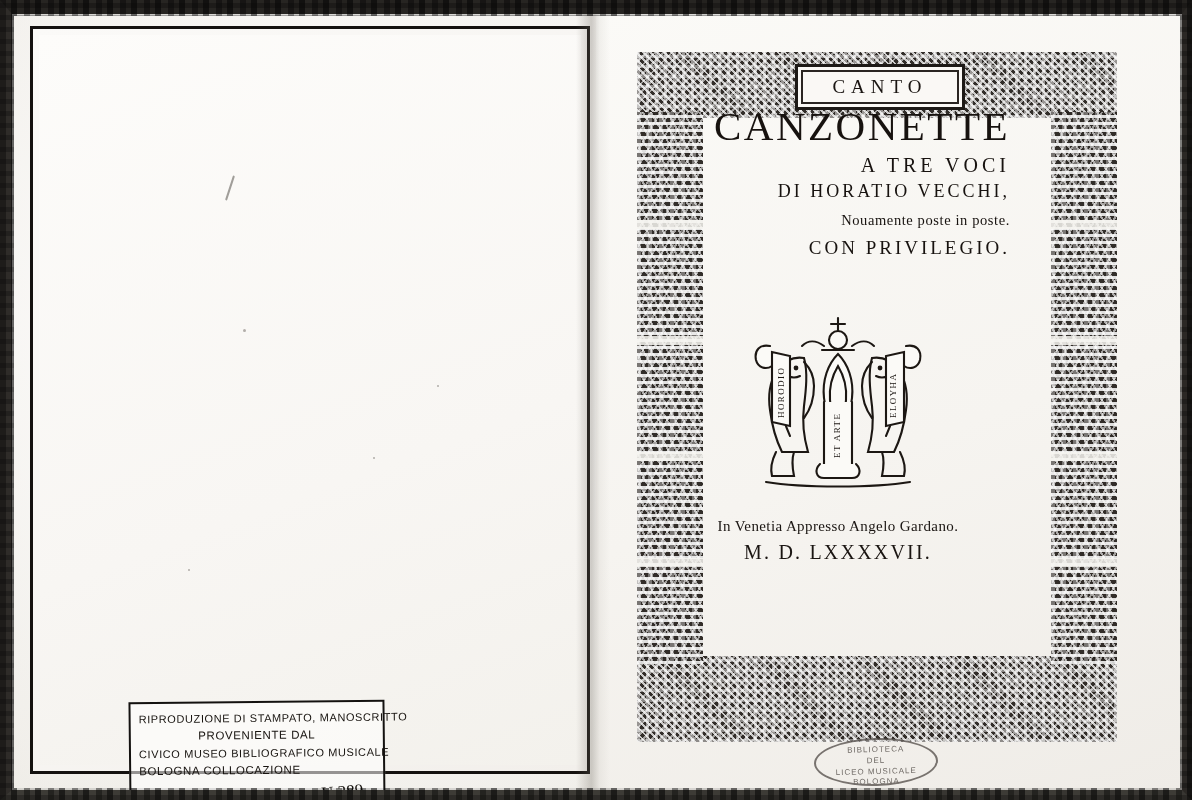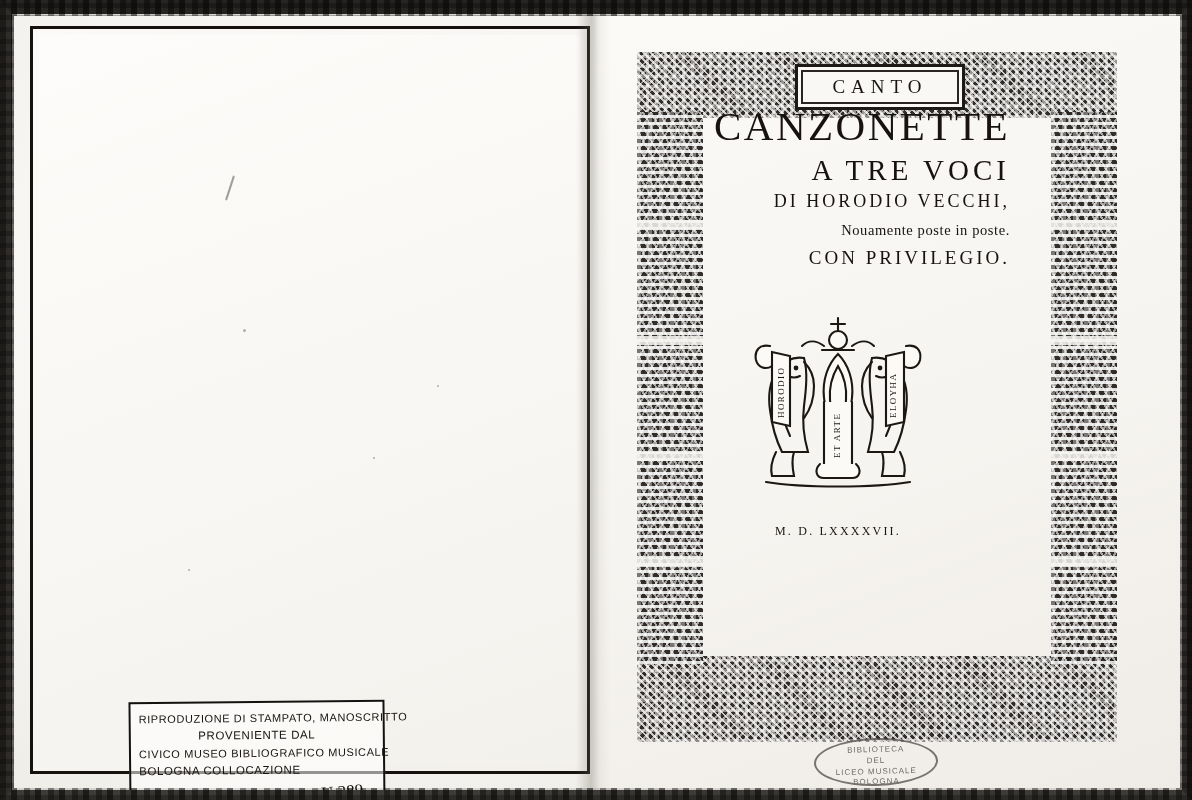--- a/index.html
+++ b/index.html
@@ -152,21 +152,21 @@
     text-align: right;
     color: #17120f;
   }
   .t-main {
     font-size: 41px;
     letter-spacing: 2.5px;
     line-height: 1.05;
     margin: 0 0 6px 0;
     font-weight: normal;
   }
-  .t-sub1 { font-size: 29px; letter-spacing: 4px; margin: 2px 0 4px; }
+  .t-sub1 { font-size: 20px; letter-spacing: 4px; margin: 2px 0 4px; }
   .t-sub2 { font-size: 18px; letter-spacing: 3px; margin: 2px 0 6px; }
   .t-sub3 { font-size: 14.5px; letter-spacing: 0.6px; margin: 3px 0; }
   .t-sub4 { font-size: 14.5px; letter-spacing: 0.6px; margin: 3px 0 12px; }
   .t-sub5 { font-size: 14.5px; letter-spacing: 0.6px; margin: 10px 0 8px; }
   .t-priv { font-size: 19px; letter-spacing: 3px; margin: 3px 0 0; }
 
   
   .device {
     position: absolute;
     left: 116px; top: 296px;
@@ -176,21 +176,21 @@
 
   
   .imprint {
     position: absolute;
     left: 70px; top: 508px;
     width: 344px;
     text-align: center;
     color: #1a1512;
   }
   .imprint .line1 { font-size: 15px; letter-spacing: 0.4px; }
-  .imprint .line2 { font-size: 12px; letter-spacing: 2.2px; margin-top: 6px; }
+  .imprint .line2 { font-size: 20px; letter-spacing: 2.2px; margin-top: 6px; }
 
   
   .oval-stamp {
     position: absolute;
     left: 218px; top: 728px;
     width: 124px; height: 48px;
     border: 2px solid #4a4440;
     border-radius: 50%;
     color: #3b3530;
     font-family: "Liberation Sans", sans-serif;
@@ -285,21 +285,21 @@
       <div class="orn-break" style="left:414px;top:506px;"></div>
 
       <div class="cartouche">
         <span>CANTO</span>
       </div>
     </div>
 
     <div class="title-block">
       <div class="t-main">CANZONETTE</div>
       <div class="t-sub1">A TRE VOCI</div>
-      <div class="t-sub2">DI HORODIO VECCHI,</div>
+      <div class="t-sub2">DI HORATIO VECCHI,</div>
       <div class="t-sub5">Nouamente poste in poste.</div>
       <div class="t-priv">CON PRIVILEGIO.</div>
     </div>
 
     <div class="device">
       <svg width="252" height="200" viewBox="0 0 252 200">
         <g fill="none" stroke="#1c1713" stroke-width="2.1" stroke-linecap="round">
 
           <path d="M126 48 C116 58 110 74 112 92 C114 112 120 128 126 142 C132 128 138 112 140 92 C142 74 136 58 126 48 Z" fill="#fbfaf7"></path>
           <path d="M126 60 C120 70 117 82 118 94 C119 108 122 122 126 132 C130 122 133 108 134 94 C135 82 132 70 126 60 Z"></path>
@@ -334,20 +334,21 @@
         </g>
         <g fill="#1c1713" font-family="Liberation Serif, serif" font-size="9" letter-spacing="1.4">
           <text transform="translate(72,112) rotate(-90)">HORODIO</text>
           <text transform="translate(184,112) rotate(-90)">ELOYHA</text>
           <text transform="translate(128,152) rotate(-90)">ET ARTE</text>
         </g>
       </svg>
     </div>
 
     <div class="imprint">
+      <div class="line1">In Venetia Appresso Angelo Gardano.</div>
       <div class="line2">M. D. LXXXXVII.</div>
     </div>
 
     <div class="oval-stamp">
       <div>BIBLIOTECA</div>
       <div>DEL</div>
       <div>LICEO MUSICALE</div>
       <div>BOLOGNA</div>
     </div>
   </div>

